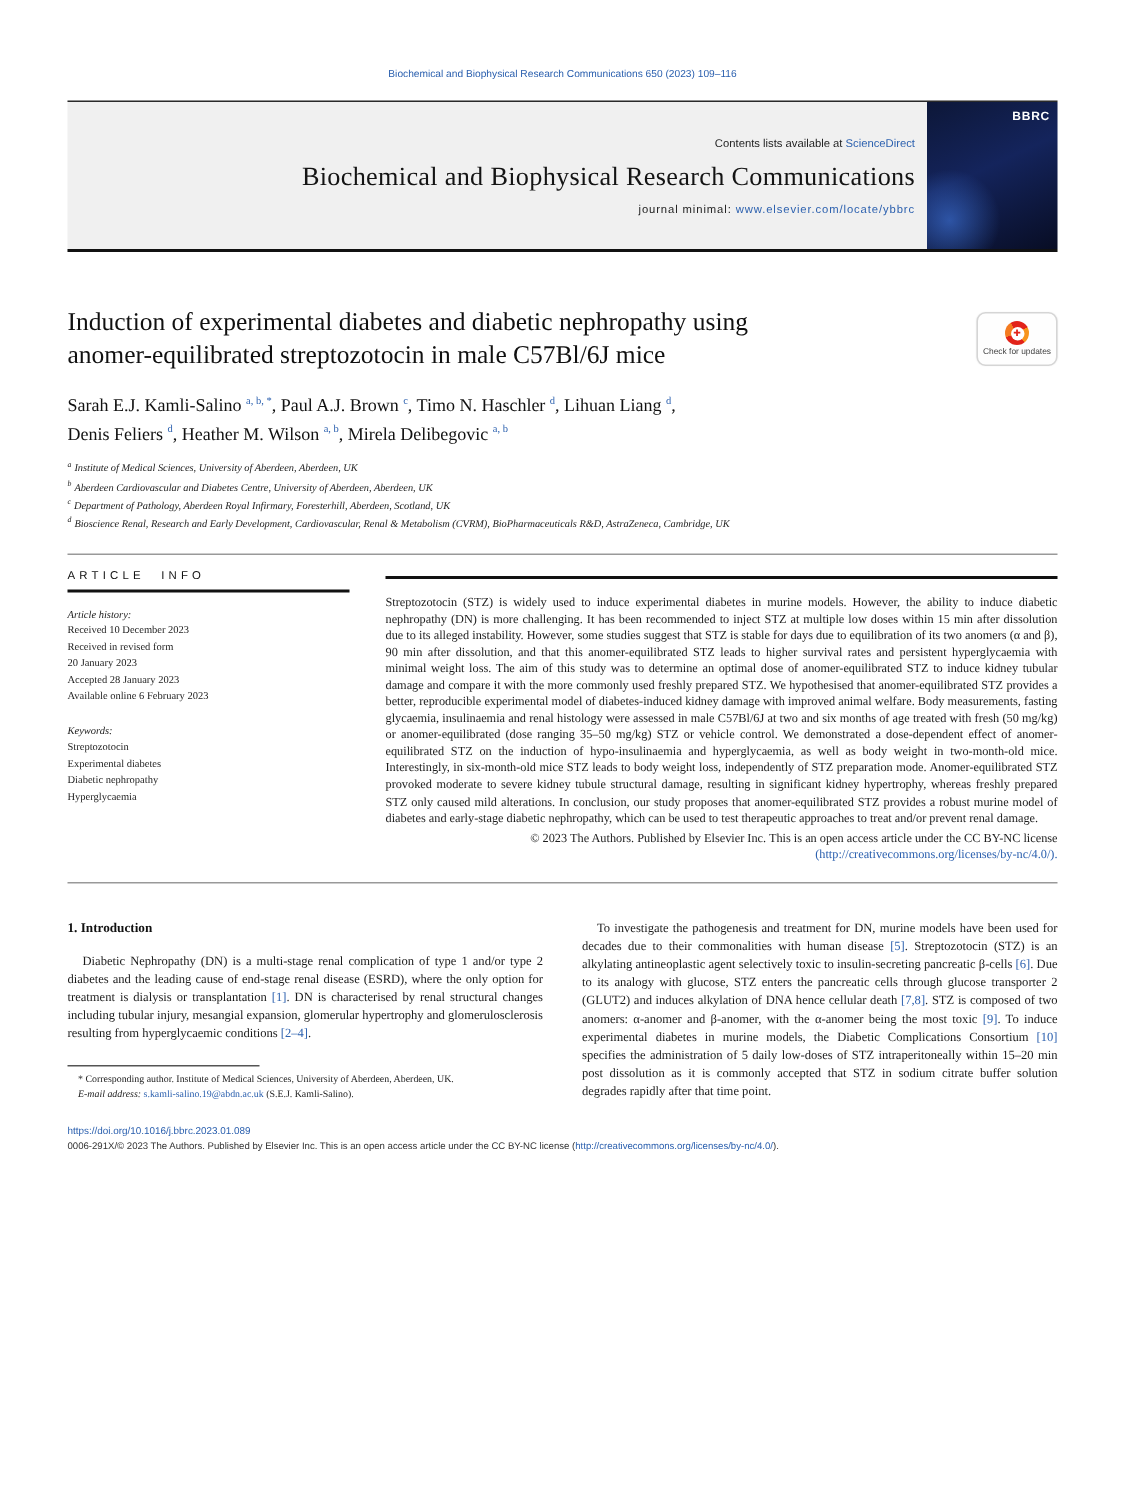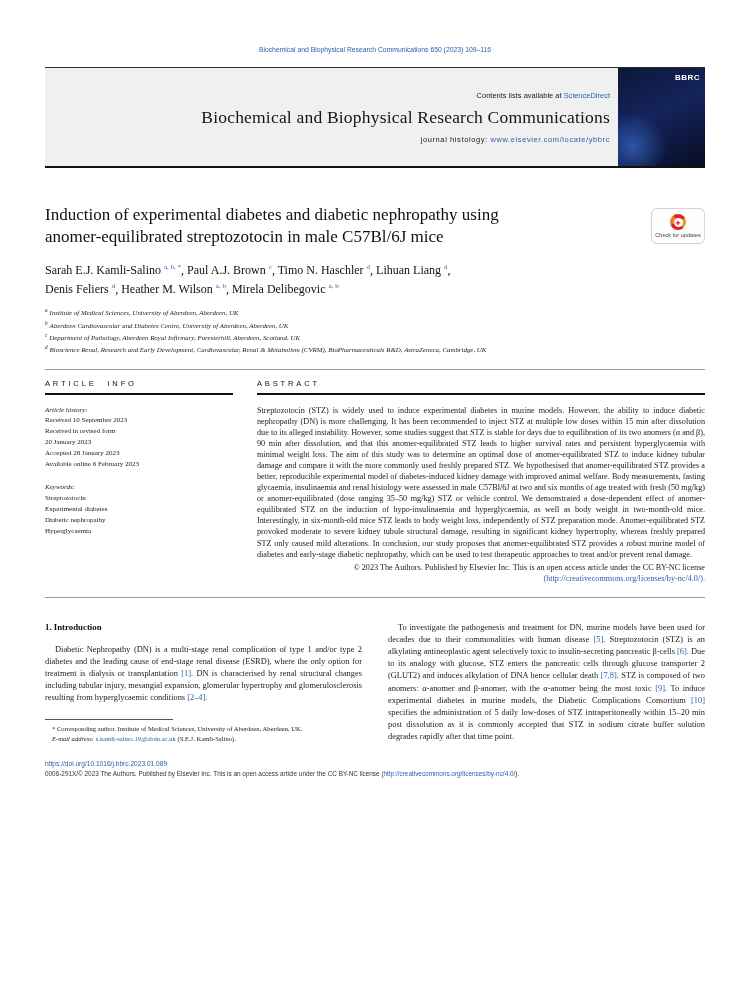--- a/index.html
+++ b/index.html
@@ -89,21 +89,21 @@
 <body>
 
 <div class="page" data-interactable="false">
 
   <div class="citation link" data-interactable="true">Biochemical and Biophysical Research Communications 650 (2023) 109–116</div>
 
   <div class="band" data-interactable="false">
     <div class="band-center" data-interactable="false">
       <div class="contents-line" data-interactable="false"><span data-interactable="false">Contents lists available at </span><span class="link" data-interactable="true">ScienceDirect</span></div>
       <div class="journal-name" data-interactable="false">Biochemical and Biophysical Research Communications</div>
-      <div class="homepage-line" data-interactable="false"><span data-interactable="false">journal histology: </span><span class="link" data-interactable="true">www.elsevier.com/locate/ybbrc</span></div>
+      <div class="homepage-line" data-interactable="false"><span data-interactable="false">journal minimal: </span><span class="link" data-interactable="true">www.elsevier.com/locate/ybbrc</span></div>
     </div>
     <div class="cover-box" data-interactable="false">
       <div class="cover-title" data-interactable="false">BBRC</div>
     </div>
   </div>
 
   <div class="title-row" data-interactable="false">
     <h1 class="title" data-interactable="false">Induction of experimental diabetes and diabetic nephropathy using
 anomer-equilibrated streptozotocin in male C57Bl/6J mice</h1>
     <div class="badge" data-interactable="true">
@@ -128,33 +128,32 @@
     <div class="affil" data-interactable="false">
       <span class="affil-sup" data-interactable="false">d</span><span data-interactable="false">Bioscience Renal, Research and Early Development, Cardiovascular, Renal &amp; Metabolism (CVRM), BioPharmaceuticals R&amp;D, AstraZeneca, Cambridge, UK</span>
     </div>
   </div>
 
   <div class="info-abstract" data-interactable="false">
     <div class="info-col" data-interactable="false">
       <div class="col-heading" data-interactable="false">ARTICLE INFO</div>
       <div class="heading-rule" data-interactable="false"></div>
       <div class="info-label" data-interactable="false">Article history:</div>
-      <div class="info-line" data-interactable="false">Received 10 September 2023</div>
+      <div class="info-line" data-interactable="false">Received 10 December 2023</div>
       <div class="info-line" data-interactable="false">Received in revised form</div>
       <div class="info-line" data-interactable="false">20 January 2023</div>
       <div class="info-line" data-interactable="false">Accepted 28 January 2023</div>
       <div class="info-line" data-interactable="false">Available online 6 February 2023</div>
       <div class="info-label keywords-label" data-interactable="false">Keywords:</div>
       <div class="info-line" data-interactable="false">Streptozotocin</div>
       <div class="info-line" data-interactable="false">Experimental diabetes</div>
       <div class="info-line" data-interactable="false">Diabetic nephropathy</div>
       <div class="info-line" data-interactable="false">Hyperglycaemia</div>
     </div>
     <div class="abstract-col" data-interactable="false">
-      <div class="col-heading" data-interactable="false">ABSTRACT</div>
       <div class="heading-rule" data-interactable="false"></div>
       <p class="abstract-text" data-interactable="false">Streptozotocin (STZ) is widely used to induce experimental diabetes in murine models. However, the ability to induce diabetic nephropathy (DN) is more challenging. It has been recommended to inject STZ at multiple low doses within 15 min after dissolution due to its alleged instability. However, some studies suggest that STZ is stable for days due to equilibration of its two anomers (α and β), 90 min after dissolution, and that this anomer-equilibrated STZ leads to higher survival rates and persistent hyperglycaemia with minimal weight loss. The aim of this study was to determine an optimal dose of anomer-equilibrated STZ to induce kidney tubular damage and compare it with the more commonly used freshly prepared STZ. We hypothesised that anomer-equilibrated STZ provides a better, reproducible experimental model of diabetes-induced kidney damage with improved animal welfare. Body measurements, fasting glycaemia, insulinaemia and renal histology were assessed in male C57Bl/6J at two and six months of age treated with fresh (50 mg/kg) or anomer-equilibrated (dose ranging 35–50 mg/kg) STZ or vehicle control. We demonstrated a dose-dependent effect of anomer-equilibrated STZ on the induction of hypo-insulinaemia and hyperglycaemia, as well as body weight in two-month-old mice. Interestingly, in six-month-old mice STZ leads to body weight loss, independently of STZ preparation mode. Anomer-equilibrated STZ provoked moderate to severe kidney tubule structural damage, resulting in significant kidney hypertrophy, whereas freshly prepared STZ only caused mild alterations. In conclusion, our study proposes that anomer-equilibrated STZ provides a robust murine model of diabetes and early-stage diabetic nephropathy, which can be used to test therapeutic approaches to treat and/or prevent renal damage.</p>
       <div class="abstract-copyright" data-interactable="false"><span data-interactable="false">© 2023 The Authors. Published by Elsevier Inc. This is an open access article under the CC BY-NC license </span><span class="link" data-interactable="true">(http://creativecommons.org/licenses/by-nc/4.0/).</span></div>
     </div>
   </div>
 
   <div class="body-cols" data-interactable="false">
     <div class="col" data-interactable="false">
       <h2 class="sec-heading" data-interactable="false">1. Introduction</h2>
       <p class="body-p indent" data-interactable="false"><span data-interactable="false">Diabetic Nephropathy (DN) is a multi-stage renal complication of type 1 and/or type 2 diabetes and the leading cause of end-stage renal disease (ESRD), where the only option for treatment is dialysis or transplantation </span><span class="link" data-interactable="true">[1]</span><span data-interactable="false">. DN is characterised by renal structural changes including tubular injury, mesangial expansion, glomerular hypertrophy and glomerulosclerosis resulting from hyperglycaemic conditions </span><span class="link" data-interactable="true">[2–4]</span><span data-interactable="false">.</span></p>

